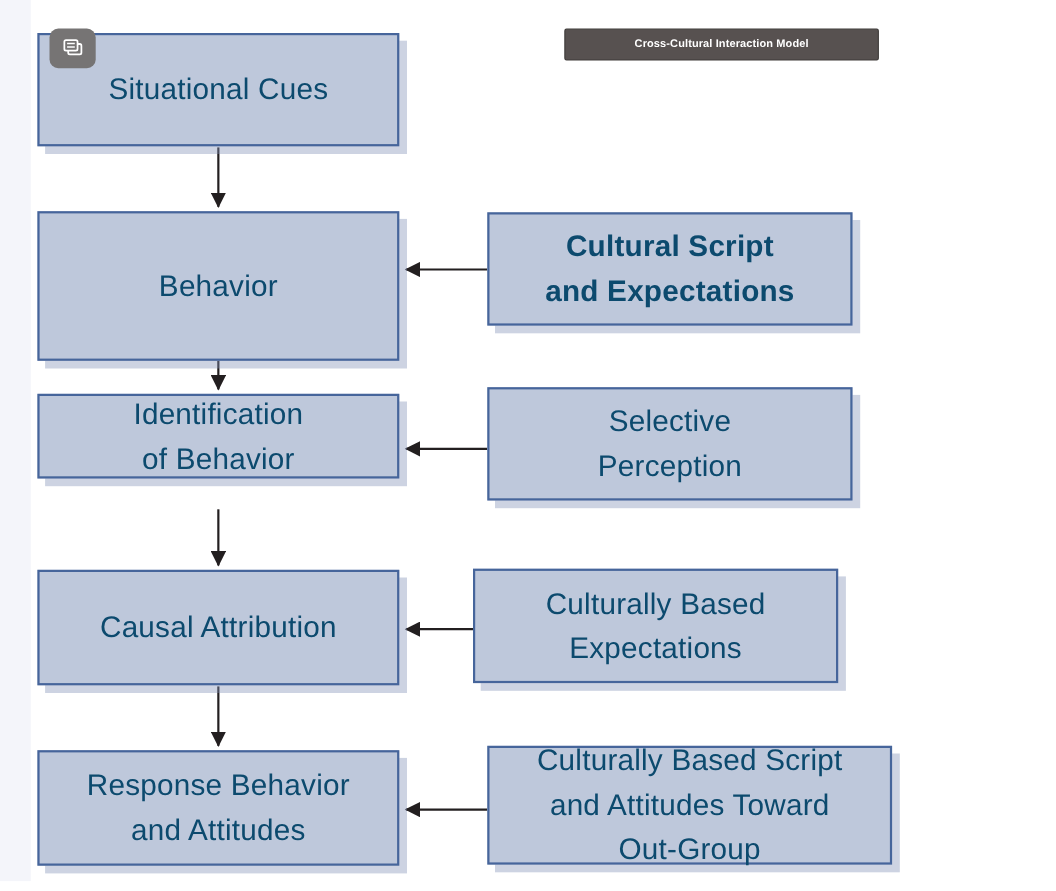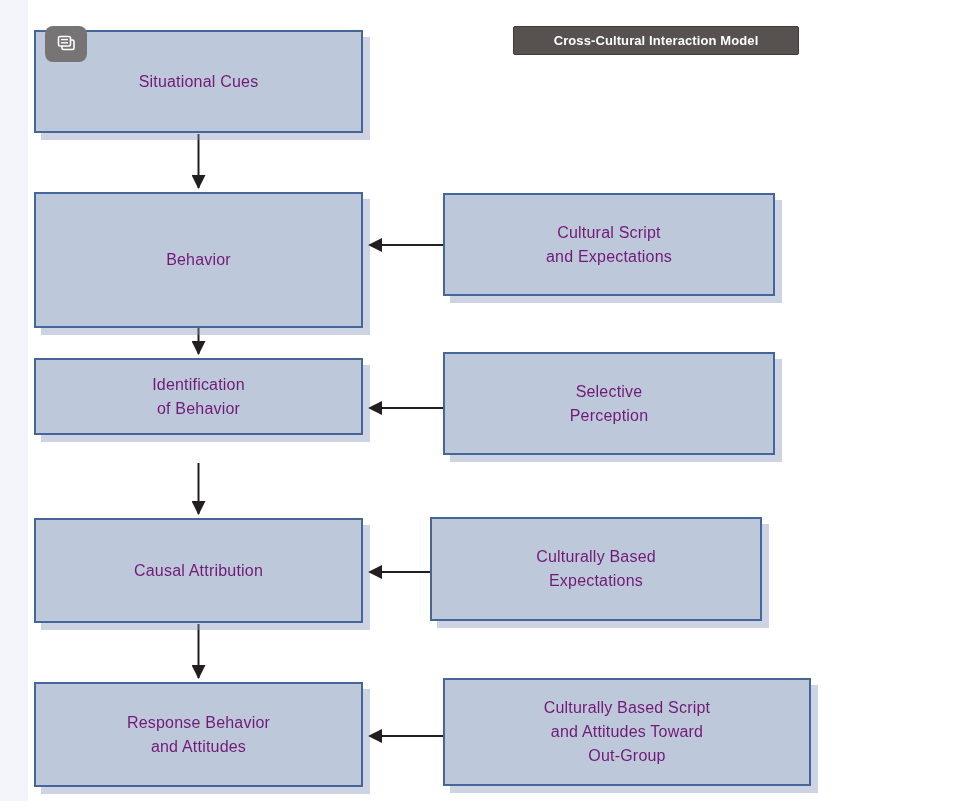--- a/index.html
+++ b/index.html
@@ -20,37 +20,37 @@
   .node {
     position: absolute;
     background: #bec8db;
     border: 2px solid #46659b;
     box-shadow: 7px 7px 0 rgba(130,146,182,0.40);
     display: flex; align-items: center; justify-content: center;
     box-sizing: border-box;
     text-align: center;
   }
   .node-label {
-    font-size: 16px;
+    font-size: 27px;
     line-height: 1.5;
-    color: #701a75;
+    color: #0c4a6e;
     white-space: pre-line;
     letter-spacing: 0.2px;
   }
 
   .arrow-layer { position: absolute; left: 0; top: 0; pointer-events: none; }
 
   .fig-tooltip {
     position: absolute; left: 513px; top: 26px;
     width: 286px; height: 29px;
     background: #575150;
     border: 1px solid #3e3a39;
     border-radius: 2px;
     color: #ffffff;
-    font-size: 13px; font-weight: 600;
+    font-size: 10px; font-weight: 600;
     display: flex; align-items: center; justify-content: center;
     box-sizing: border-box;
     letter-spacing: 0.1px;
   }
 
   .fig-icon-btn {
     position: absolute; left: 45px; top: 26px;
     width: 42px; height: 36px;
     background: #767474;
     border: none;
@@ -102,21 +102,21 @@
 
   <div class="node" style="left:34px; top:518px; width:329px; height:105px;">
     <span class="node-label">Causal Attribution</span>
   </div>
 
   <div class="node" style="left:34px; top:682px; width:329px; height:105px;">
     <span class="node-label">Response Behavior
 and Attitudes</span>
   </div>
 
-  <div class="node" style="left:443px; top:193px; width:332px; height:103px;">
+  <div class="node" style="left:443px; top:193px; width:332px; height:103px;font-weight:bold;">
     <span class="node-label">Cultural Script
 and Expectations</span>
   </div>
 
   <div class="node" style="left:443px; top:352px; width:332px; height:103px;">
     <span class="node-label">Selective
 Perception</span>
   </div>
 
   <div class="node" style="left:430px; top:517px; width:332px; height:104px;">

